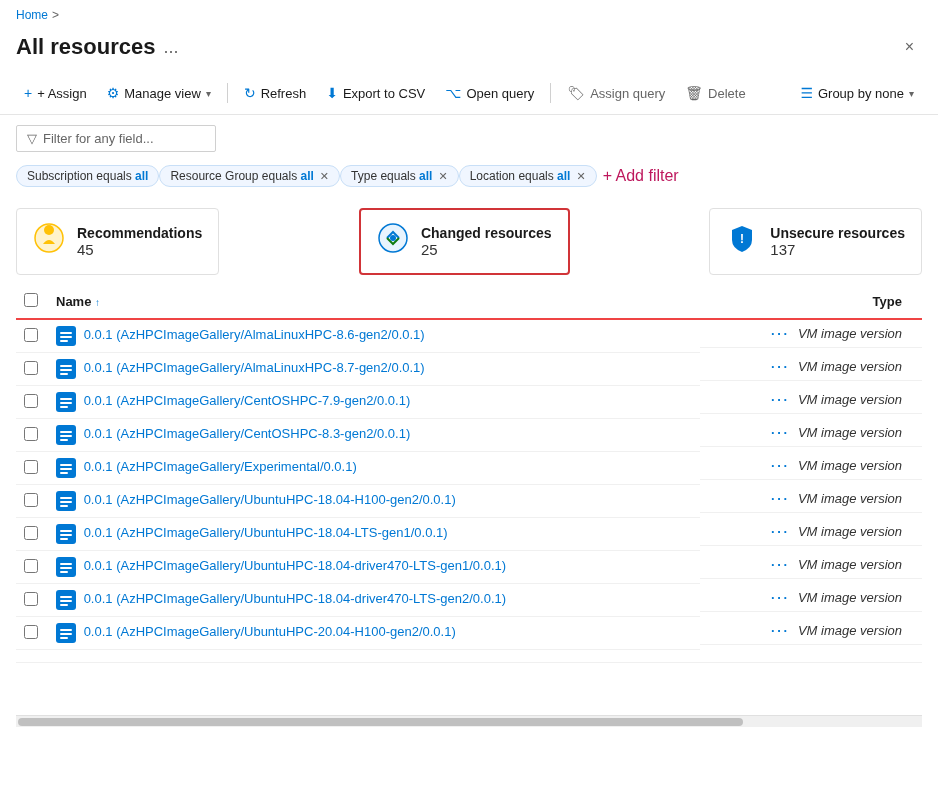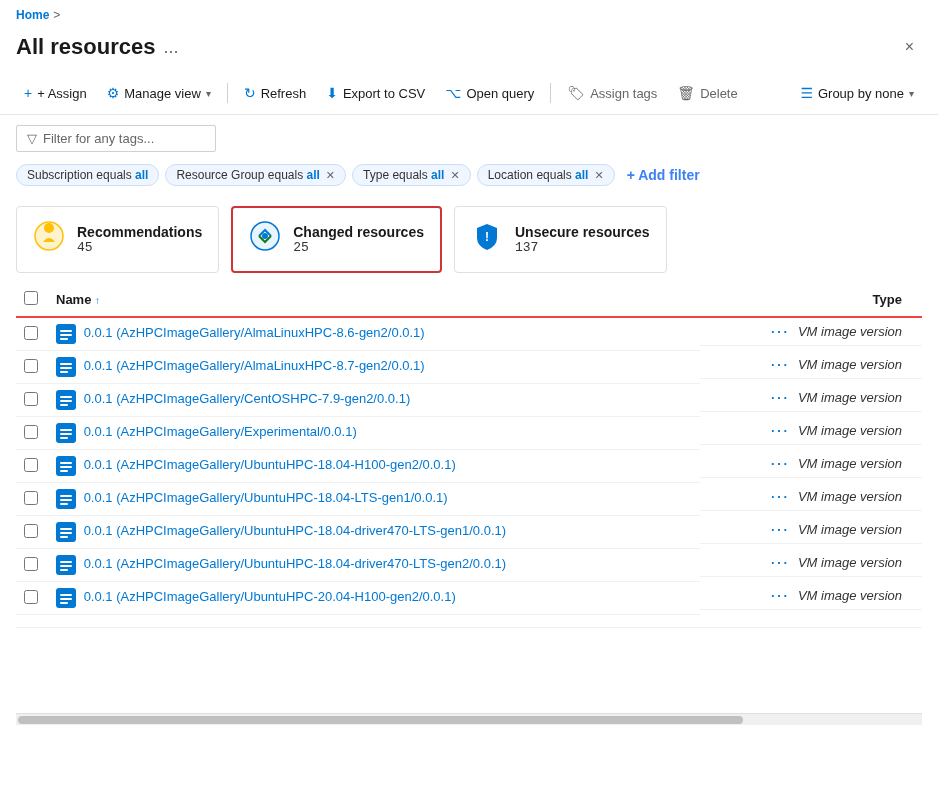--- a/index.html
+++ b/index.html
@@ -18,33 +18,33 @@
     .toolbar-btn .icon { font-size: 14px; color: #0078d4; }
     .toolbar-btn .caret { font-size: 10px; color: #666; }
     .toolbar-divider { width: 1px; height: 20px; background: #d0d0d0; margin: 0 4px; }
     .toolbar-btn-danger { color: #666; }
     
     .filters-section { padding: 10px 16px; }
     .filter-bar { display: flex; align-items: center; margin-bottom: 10px; }
     .filter-input { display: flex; align-items: center; gap: 6px; border: 1px solid #d0d0d0; border-radius: 2px; padding: 5px 10px; min-width: 200px; cursor: pointer; font-size: 13px; color: #666; }
     .filter-input .icon { color: #666; }
     
-    .filter-tags { display: flex; align-items: center; gap: 6px; flex-wrap: wrap; margin-top: 12px; }
+    .filter-tags { display: flex; align-items: center; flex-wrap: wrap; margin-top: 12px; }
     .filter-tag { display: flex; align-items: center; gap: 4px; background: #f0f6ff; border: 1px solid #c8dff7; border-radius: 12px; padding: 3px 10px; font-size: 12px; color: #333; }
     .filter-tag .tag-close { cursor: pointer; color: #666; font-size: 11px; margin-left: 2px; }
     .filter-tag strong { color: #0078d4; }
-    .add-filter-btn { display: flex; align-items: center; gap: 4px; color: #3b82f6; font-size: 14px; cursor: pointer; border: none; background: none; padding: 3px 6px; font-weight: bold; }
-    
-    .cards-section { padding: 10px 16px; display: flex; gap: 12px; }
+    .add-filter-btn { display: flex; align-items: center; gap: 4px; color: #be185d; font-size: 16px; cursor: pointer; border: none; background: none; padding: 3px 6px; }
+    
+    .cards-section { padding: 10px 16px; display: flex; gap: 0; justify-content: space-between; }
     .insight-card { display: flex; align-items: center; gap: 12px; border: 1px solid #e0e0e0; border-radius: 4px; padding: 12px 16px; min-width: 160px; cursor: pointer; background: #fff; }
     .insight-card.selected { border: 2px solid #d13438; }
     .insight-card-icon { font-size: 28px; }
     .insight-card-info { display: flex; flex-direction: column; }
     .insight-card-title { font-size: 14px; font-weight: 600; color: #1a1a1a; }
-    .insight-card-count { font-size: 13px; color: #333; font-family: Liberation Mono, monospace; }
+    .insight-card-count { font-size: 15px; color: #333; }
     
     .table-section { padding: 0 16px; flex: 1; overflow: hidden; }
     .table-container { overflow-y: auto; height: 430px; position: relative; }
     .table { width: 100%; border-collapse: collapse; }
     .table thead tr { border-bottom: 2px solid #ef4444; }
     .table th { padding: 8px 8px; text-align: left; font-weight: 600; font-size: 13px; color: #1a1a1a; position: sticky; top: 0; background: #fff; z-index: 1; white-space: nowrap; }
     .table td { padding: 6px 8px; font-size: 13px; border-bottom: 1px solid #f0f0f0; vertical-align: middle; }
     .checkbox-cell { width: 32px; }
     .checkbox { width: 14px; height: 14px; cursor: pointer; }
     .resource-link { color: #0078d4; text-decoration: none; cursor: pointer; }
@@ -53,21 +53,21 @@
     .type-col { color: #333; white-space: nowrap; font-style: italic; }
     .sort-icon { font-size: 10px; color: #0078d4; }
     
     .bottom-scrollbar { height: 12px; background: #f0f0f0; margin: 0 16px; border-top: 1px solid #e0e0e0; position: relative; }
     .bottom-scrollbar-thumb { height: 8px; width: 80%; background: #c0c0c0; border-radius: 4px; position: absolute; top: 2px; left: 2px; }
   </style>
 </head>
 <body>
 
 <div class="breadcrumb">
-  <a style="color:#0078d4;text-decoration:none;font-weight:bold;">Home</a>
+  <a style="color:#0078d4;text-decoration:none;">Home</a>
   <span>&gt;</span>
 </div>
 
 <div class="page-header">
   <div style="display:flex;align-items:center;gap:8px;">
     <h1 class="page-title">All resources</h1>
     <span class="page-title-dots">...</span>
   </div>
   <button class="close-btn">×</button>
 </div>
@@ -98,42 +98,42 @@
 
   <button class="toolbar-btn">
     <span class="icon">⌥</span>
     <span>Open query</span>
   </button>
 
   <div class="toolbar-divider"></div>
 
   <button class="toolbar-btn toolbar-btn-danger">
     <span class="icon" style="color:#666;">🏷</span>
-    <span>Assign tags</span>
+    <span>Assign query</span>
   </button>
 
   <button class="toolbar-btn toolbar-btn-danger">
     <span class="icon" style="color:#666;">🗑</span>
     <span>Delete</span>
   </button>
 
   <div style="flex:1;"></div>
 
   <button class="toolbar-btn">
     <span class="icon">☰</span>
     <span>Group by none</span>
     <span class="caret">▾</span>
   </button>
 </div>
 
 <div class="filters-section">
   <div class="filter-bar">
     <div class="filter-input">
       <span class="icon">▽</span>
-      <span>Filter for any tags...</span>
+      <span>Filter for any field...</span>
     </div>
   </div>
   <div class="filter-tags">
     <div class="filter-tag">
       <span>Subscription equals <strong>all</strong></span>
     </div>
     <div class="filter-tag">
       <span>Resource Group equals <strong>all</strong></span>
       <span class="tag-close">✕</span>
     </div>
@@ -274,20 +274,40 @@
     </td>
     <td>
       <span class="resource-icon">
         <svg width="20" height="20" viewBox="0 0 20 20">
           <rect width="20" height="20" rx="3" fill="#0078d4"></rect>
           <rect x="4" y="6" width="12" height="2" rx="1" fill="white"></rect>
           <rect x="4" y="10" width="12" height="2" rx="1" fill="white"></rect>
           <rect x="4" y="14" width="8" height="2" rx="1" fill="white"></rect>
         </svg>
       </span>
+      <a class="resource-link">0.0.1 (AzHPCImageGallery/CentOSHPC-8.3-gen2/0.0.1)</a>
+    </td>
+    <td style="display:flex;align-items:center;gap:8px;justify-content:flex-end;padding-right:20px;">
+      <span class="row-actions">···</span>
+      <span class="type-col">VM image version</span>
+    </td>
+  </tr>
+          <tr>
+    <td class="checkbox-cell">
+      <input type="checkbox" class="checkbox" style="">
+    </td>
+    <td>
+      <span class="resource-icon">
+        <svg width="20" height="20" viewBox="0 0 20 20">
+          <rect width="20" height="20" rx="3" fill="#0078d4"></rect>
+          <rect x="4" y="6" width="12" height="2" rx="1" fill="white"></rect>
+          <rect x="4" y="10" width="12" height="2" rx="1" fill="white"></rect>
+          <rect x="4" y="14" width="8" height="2" rx="1" fill="white"></rect>
+        </svg>
+      </span>
       <a class="resource-link">0.0.1 (AzHPCImageGallery/Experimental/0.0.1)</a>
     </td>
     <td style="display:flex;align-items:center;gap:8px;justify-content:flex-end;padding-right:20px;">
       <span class="row-actions">···</span>
       <span class="type-col">VM image version</span>
     </td>
   </tr>
           <tr>
     <td class="checkbox-cell">
       <input type="checkbox" class="checkbox" style="">

